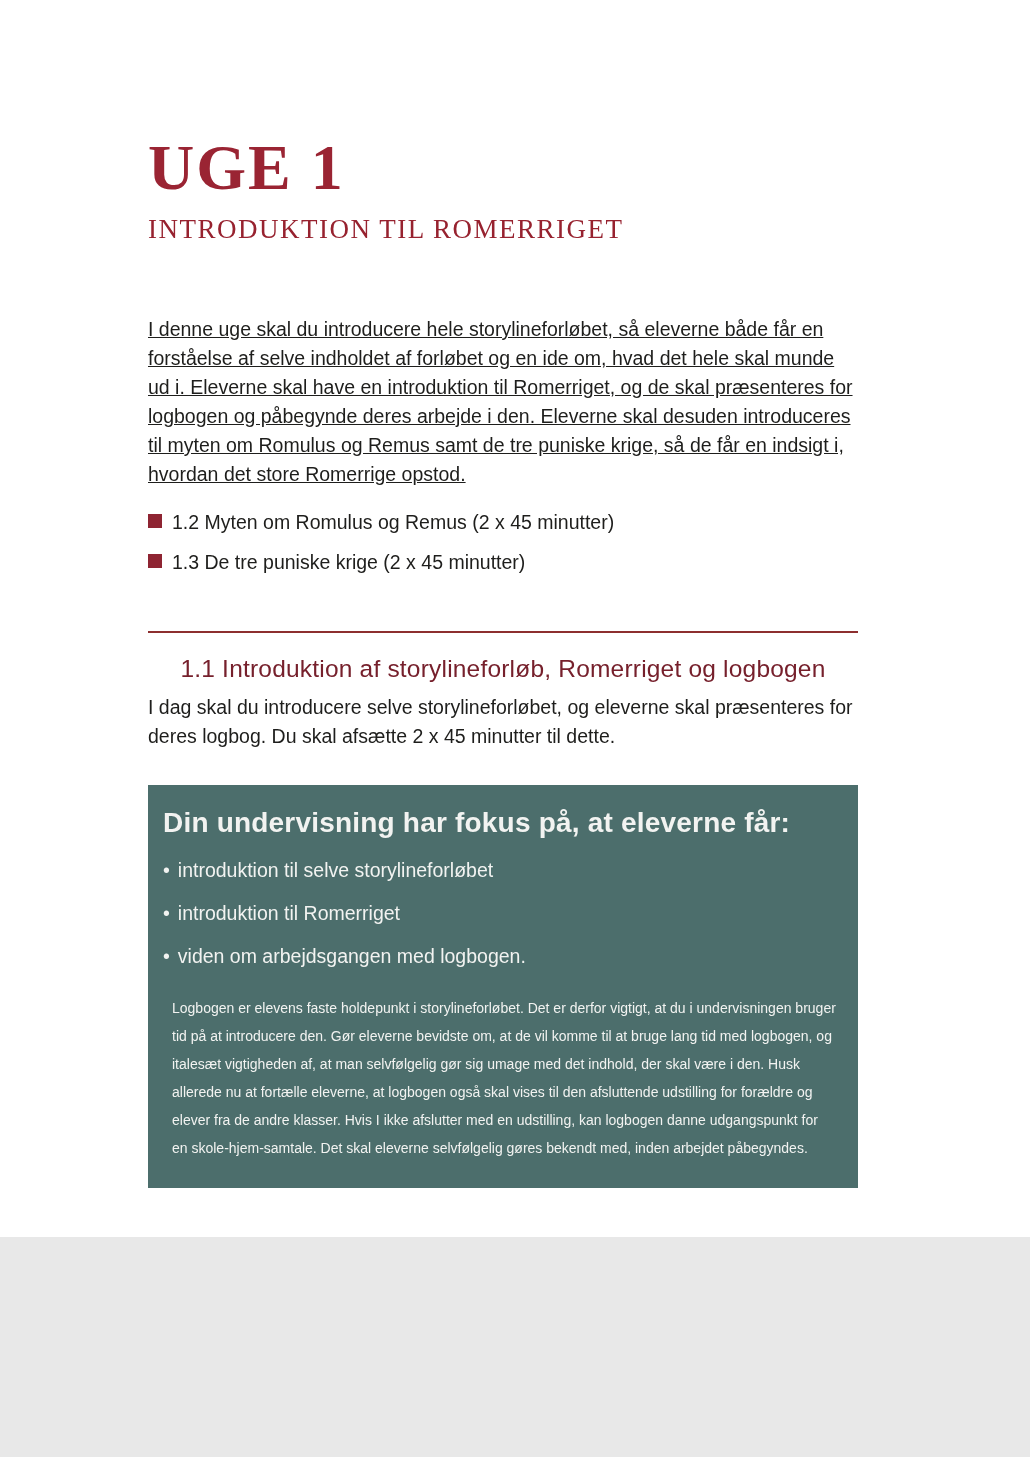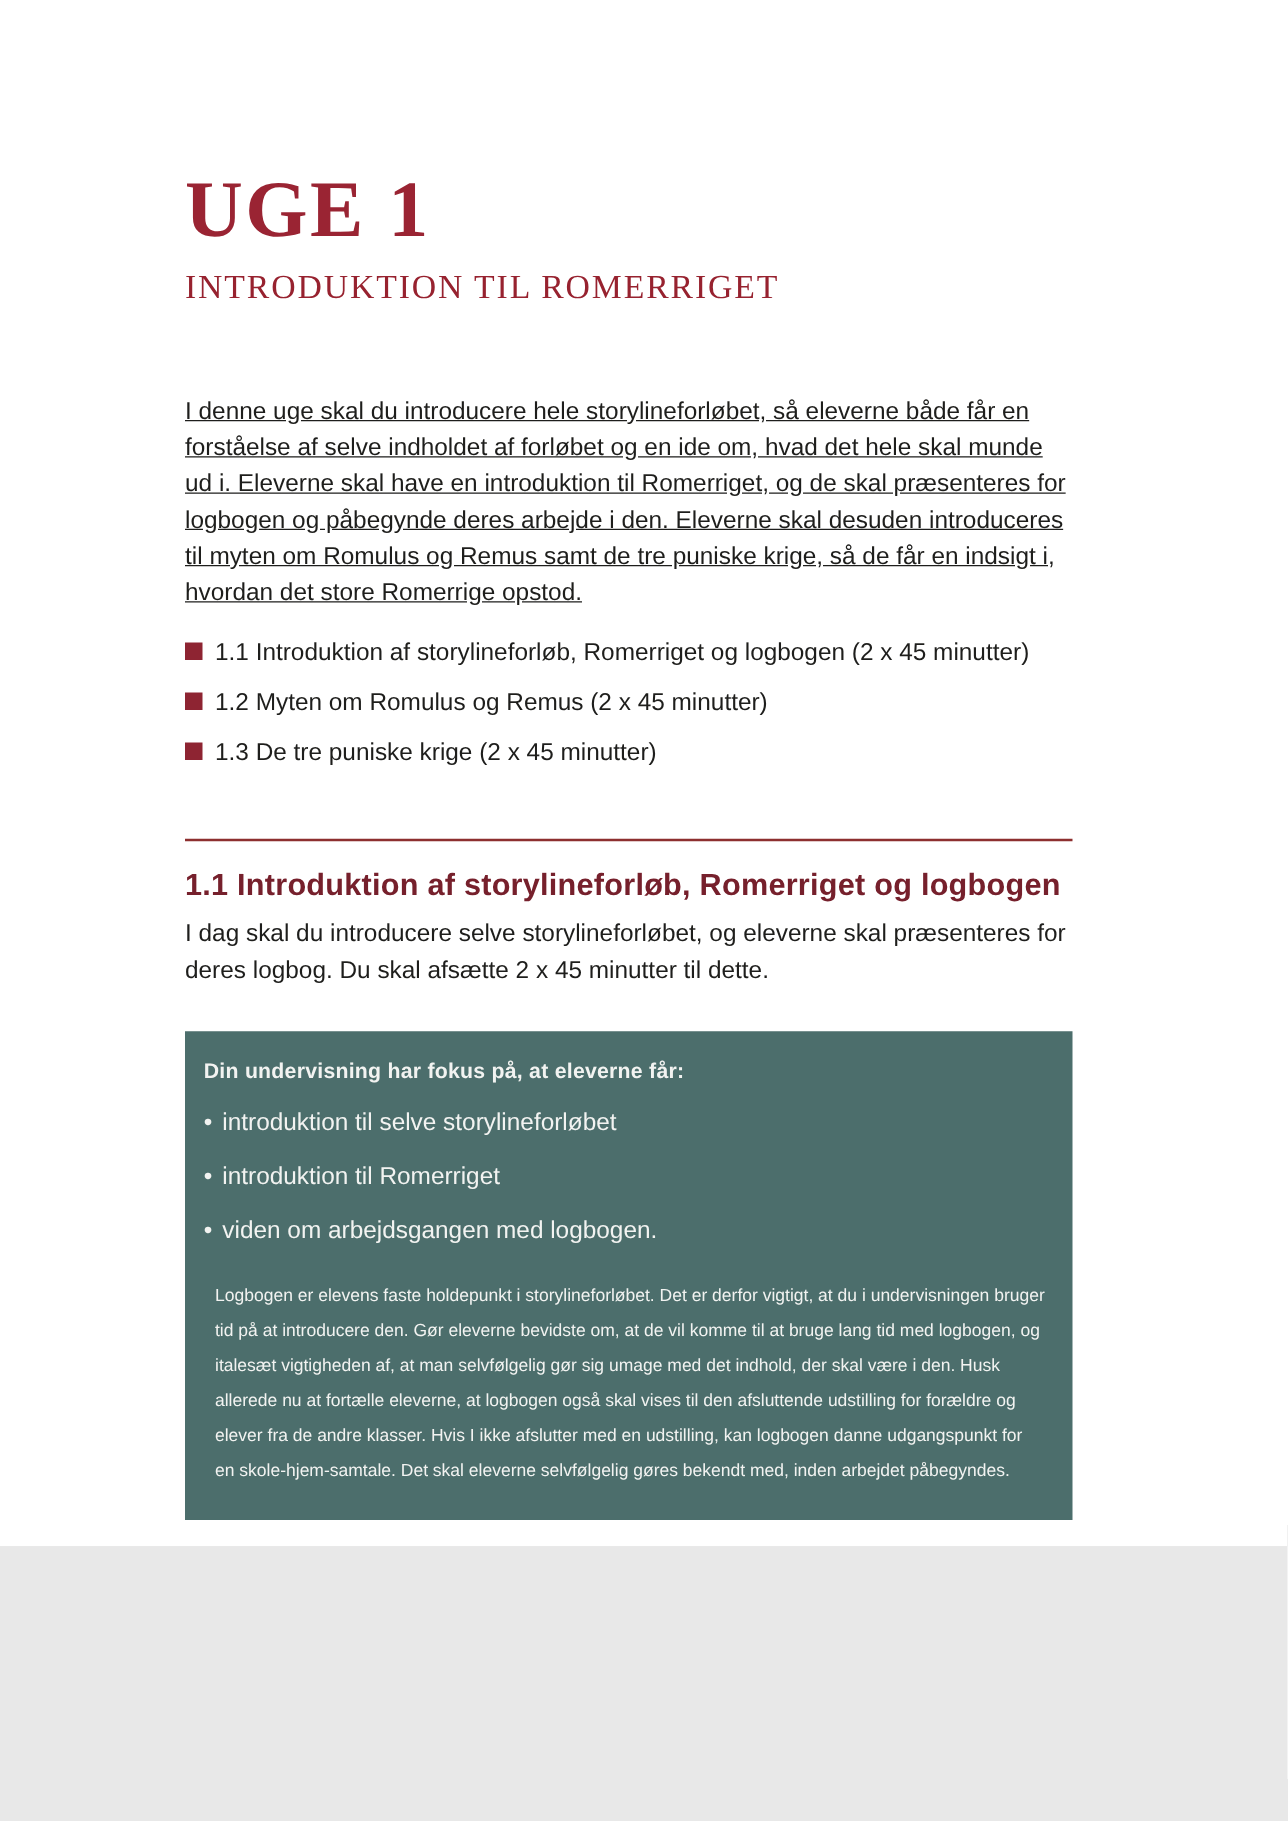--- a/index.html
+++ b/index.html
@@ -75,36 +75,37 @@
   .section-divider {
     border: none;
     border-top: 2.5px solid #8d2f2f;
     margin-top: 58px;
     width: 710px;
   }
 
   .section-heading {
     margin-top: 22px;
     font-size: 24.5px;
-    font-weight: bold;
+    font-weight: normal;
     color: #76202c;
     letter-spacing: 0.2px;
+    text-align: center;
   }
   .section-paragraph { margin-top: 10px; }
 
   
   .focus-box {
     margin-top: 34px;
     width: 710px;
     background: #4c6e6c;
     color: #f2f3f1;
     padding: 22px 22px 26px 15px;
   }
   .focus-box-heading {
-    font-size: 17px;
+    font-size: 28px;
     font-weight: bold;
     letter-spacing: 0.2px;
   }
   .focus-box-list { list-style: none; margin-top: 8px; }
   .focus-box-list li {
     display: flex;
     align-items: baseline;
     margin-top: 19px;
     font-size: 19.5px;
     line-height: 24px;
@@ -137,24 +138,20 @@
       <h1 class="page-title">UGE 1</h1>
       <h2 class="page-subtitle">INTRODUKTION TIL ROMERRIGET</h2>
     </header>
 
     <p class="body-text intro-paragraph">I denne uge skal du introducere hele storylineforløbet, så eleverne både får en forståelse af selve indholdet af forløbet og en ide om, hvad det hele skal munde ud i. Eleverne skal have en introduktion til Romerriget, og de skal præsenteres for logbogen og påbegynde deres arbejde i den. Eleverne skal desuden introduceres til myten om Romulus og Remus samt de tre puniske krige, så de får en indsigt i, hvordan det store Romerrige opstod.</p>
 
 
     <ul class="schedule-list">
       <li>
         <span class="bullet-square"></span>
-        <span>1.1 Introduktion af storylineforløb, Romerriget og logbogen (2 x 45 minutter)</span>
-      </li>
-      <li>
-        <span class="bullet-square"></span>
         <span>1.2 Myten om Romulus og Remus (2 x 45 minutter)</span>
       </li>
       <li>
         <span class="bullet-square"></span>
         <span>1.3 De tre puniske krige (2 x 45 minutter)</span>
       </li>
     </ul>
 
     <hr class="section-divider">
 

